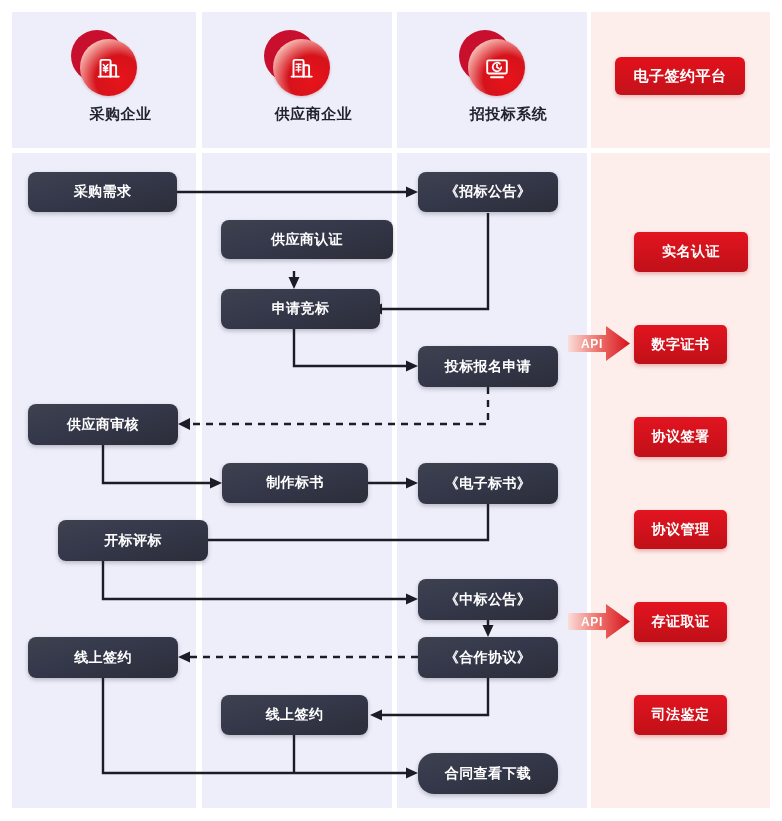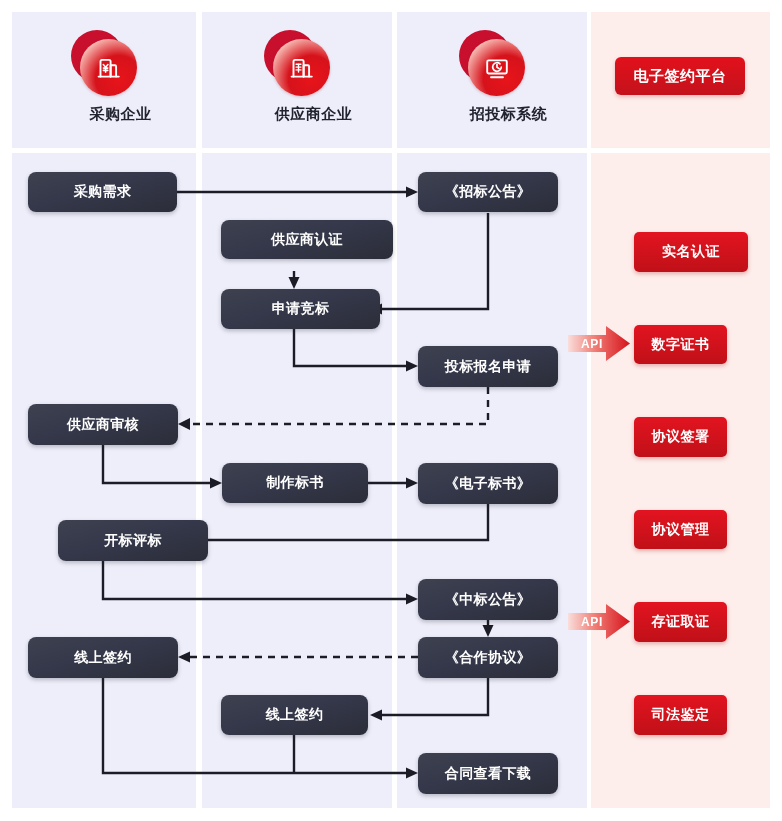--- a/index.html
+++ b/index.html
@@ -244,21 +244,21 @@
     </div>
 
   <div class="node" style="left:418px;top:637px;width:140px;height:41px;">
     <span>《合作协议》</span>
     </div>
 
   <div class="node" style="left:221px;top:695px;width:147px;height:40px;">
     <span>线上签约</span>
     </div>
 
-  <div class="node" style="left:418px;top:753px;width:140px;height:41px;">
+  <div class="node" style="left:418px;top:753px;width:140px;height:41px;border-radius:16px;">
     <span>合同查看下载</span>
     </div>
 
   <div class="api-arrow" style="left:568px;top:326px;width:62px;height:35px;">
     <svg width="62" height="35" viewBox="0 0 62 35" aria-hidden="true" style="position:absolute;left:0;top:0;">
       <defs>
         <linearGradient id="apigrad1" x1="0" y1="0" x2="1" y2="0">
           <stop offset="0%" stop-color="#fadedb"></stop>
           <stop offset="45%" stop-color="#ef7a72"></stop>
           <stop offset="100%" stop-color="#d6121b"></stop>

